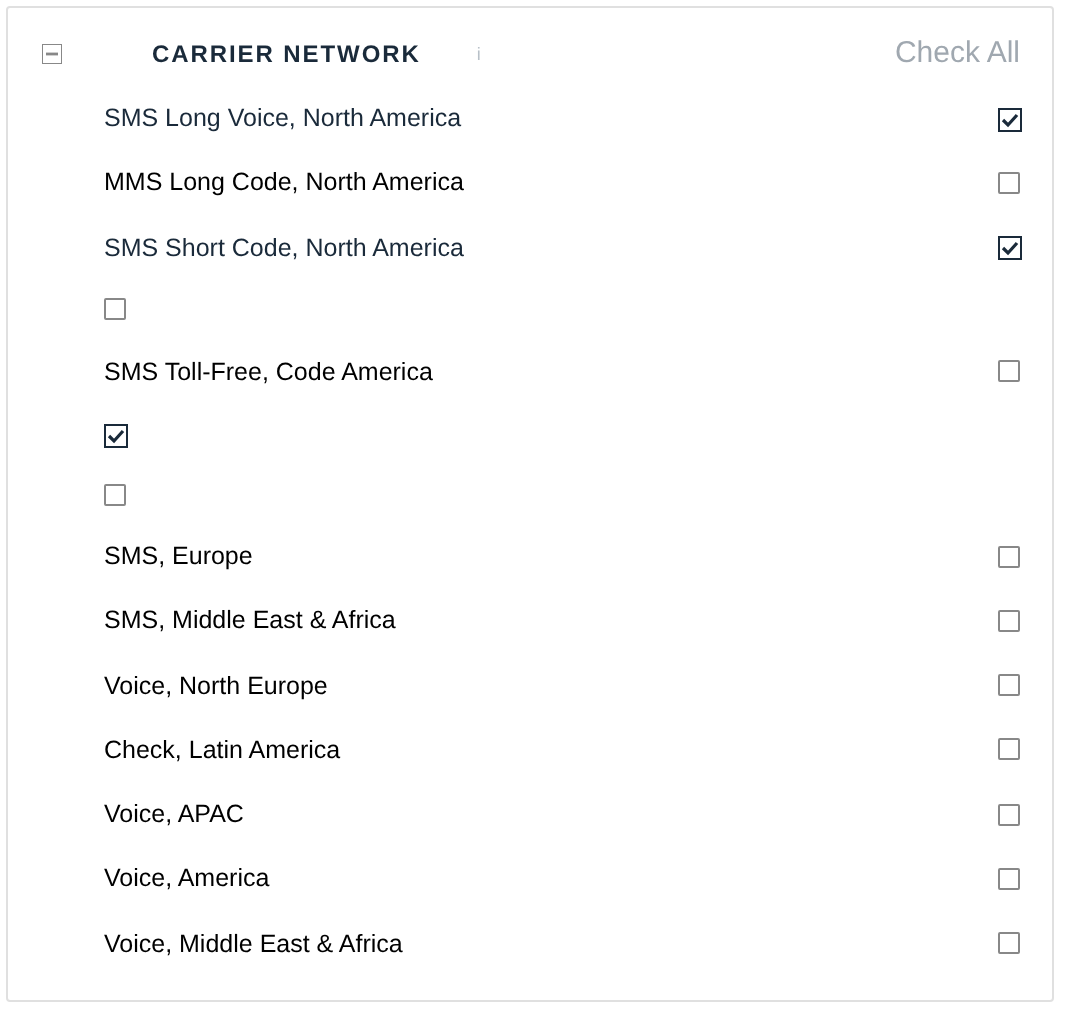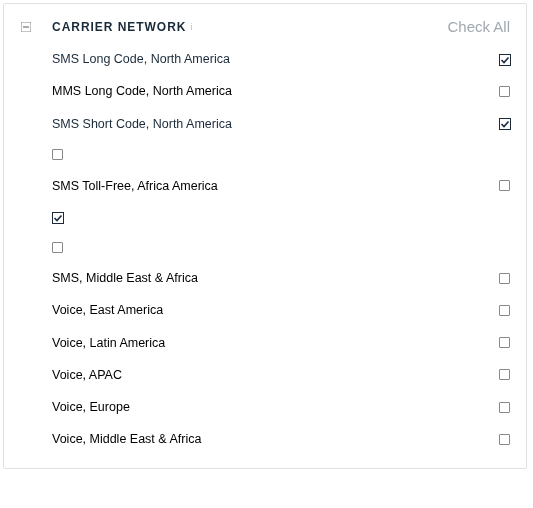--- a/index.html
+++ b/index.html
@@ -13,20 +13,21 @@
     border: 1px solid #e0e0e0;
     border-radius: 2px;
     width: 524px;
     margin: 3px;
     background: #fff;
   }
   .header {
     display: flex;
     align-items: center;
     padding: 14px 16px 8px 16px;
+    gap: 24px;
   }
   .collapse-toggle {
     width: 12px;
     height: 12px;
     display: flex;
     align-items: center;
     justify-content: center;
     margin-right: 20px;
     position: relative;
   }
@@ -90,21 +91,21 @@
         <rect x="2" y="4.3" width="6" height="1.4" fill="#888"></rect>
       </svg>
     </div>
     <span class="header-title">CARRIER NETWORK</span>
     <span class="info-icon">i</span>
     <div class="spacer"></div>
     <span class="check-all">Check All</span>
   </div>
   <div class="list">
       <div class="row checked">
-        <span class="row-label">SMS Long Code, North America</span>
+        <span class="row-label">SMS Long Voice, North America</span>
         <span class="checkbox on">
           <svg width="12" height="12" viewBox="0 0 12 12">
             <rect x="0.5" y="0.5" width="11" height="11" fill="none" stroke="#1a2a3a" stroke-width="1"></rect>
             <path d="M2.5 6 L5 8.5 L9.5 3.5" fill="none" stroke="#1a2a3a" stroke-width="1.6"></path>
           </svg>
         </span>
       </div>
       <div class="row unchecked">
         <span class="row-label">MMS Long Code, North America</span>
         <span class="checkbox off"></span>
@@ -115,52 +116,56 @@
           <svg width="12" height="12" viewBox="0 0 12 12">
             <rect x="0.5" y="0.5" width="11" height="11" fill="none" stroke="#1a2a3a" stroke-width="1"></rect>
             <path d="M2.5 6 L5 8.5 L9.5 3.5" fill="none" stroke="#1a2a3a" stroke-width="1.6"></path>
           </svg>
         </span>
       </div>
       <div class="row unchecked">
         <span class="checkbox off"></span>
       </div>
       <div class="row unchecked">
-        <span class="row-label">SMS Toll-Free, Africa America</span>
+        <span class="row-label">SMS Toll-Free, Code America</span>
         <span class="checkbox off"></span>
       </div>
       <div class="row checked">
         <span class="checkbox on">
           <svg width="12" height="12" viewBox="0 0 12 12">
             <rect x="0.5" y="0.5" width="11" height="11" fill="none" stroke="#1a2a3a" stroke-width="1"></rect>
             <path d="M2.5 6 L5 8.5 L9.5 3.5" fill="none" stroke="#1a2a3a" stroke-width="1.6"></path>
           </svg>
         </span>
       </div>
       <div class="row unchecked">
         <span class="checkbox off"></span>
       </div>
       <div class="row unchecked">
+        <span class="row-label">SMS, Europe</span>
+        <span class="checkbox off"></span>
+      </div>
+      <div class="row unchecked">
         <span class="row-label">SMS, Middle East &amp; Africa</span>
         <span class="checkbox off"></span>
       </div>
       <div class="row unchecked">
-        <span class="row-label">Voice, East America</span>
+        <span class="row-label">Voice, North Europe</span>
         <span class="checkbox off"></span>
       </div>
       <div class="row unchecked">
-        <span class="row-label">Voice, Latin America</span>
+        <span class="row-label">Check, Latin America</span>
         <span class="checkbox off"></span>
       </div>
       <div class="row unchecked">
         <span class="row-label">Voice, APAC</span>
         <span class="checkbox off"></span>
       </div>
       <div class="row unchecked">
-        <span class="row-label">Voice, Europe</span>
+        <span class="row-label">Voice, America</span>
         <span class="checkbox off"></span>
       </div>
       <div class="row unchecked">
         <span class="row-label">Voice, Middle East &amp; Africa</span>
         <span class="checkbox off"></span>
       </div>
     </div>
 </div>
 
 </body></html>

